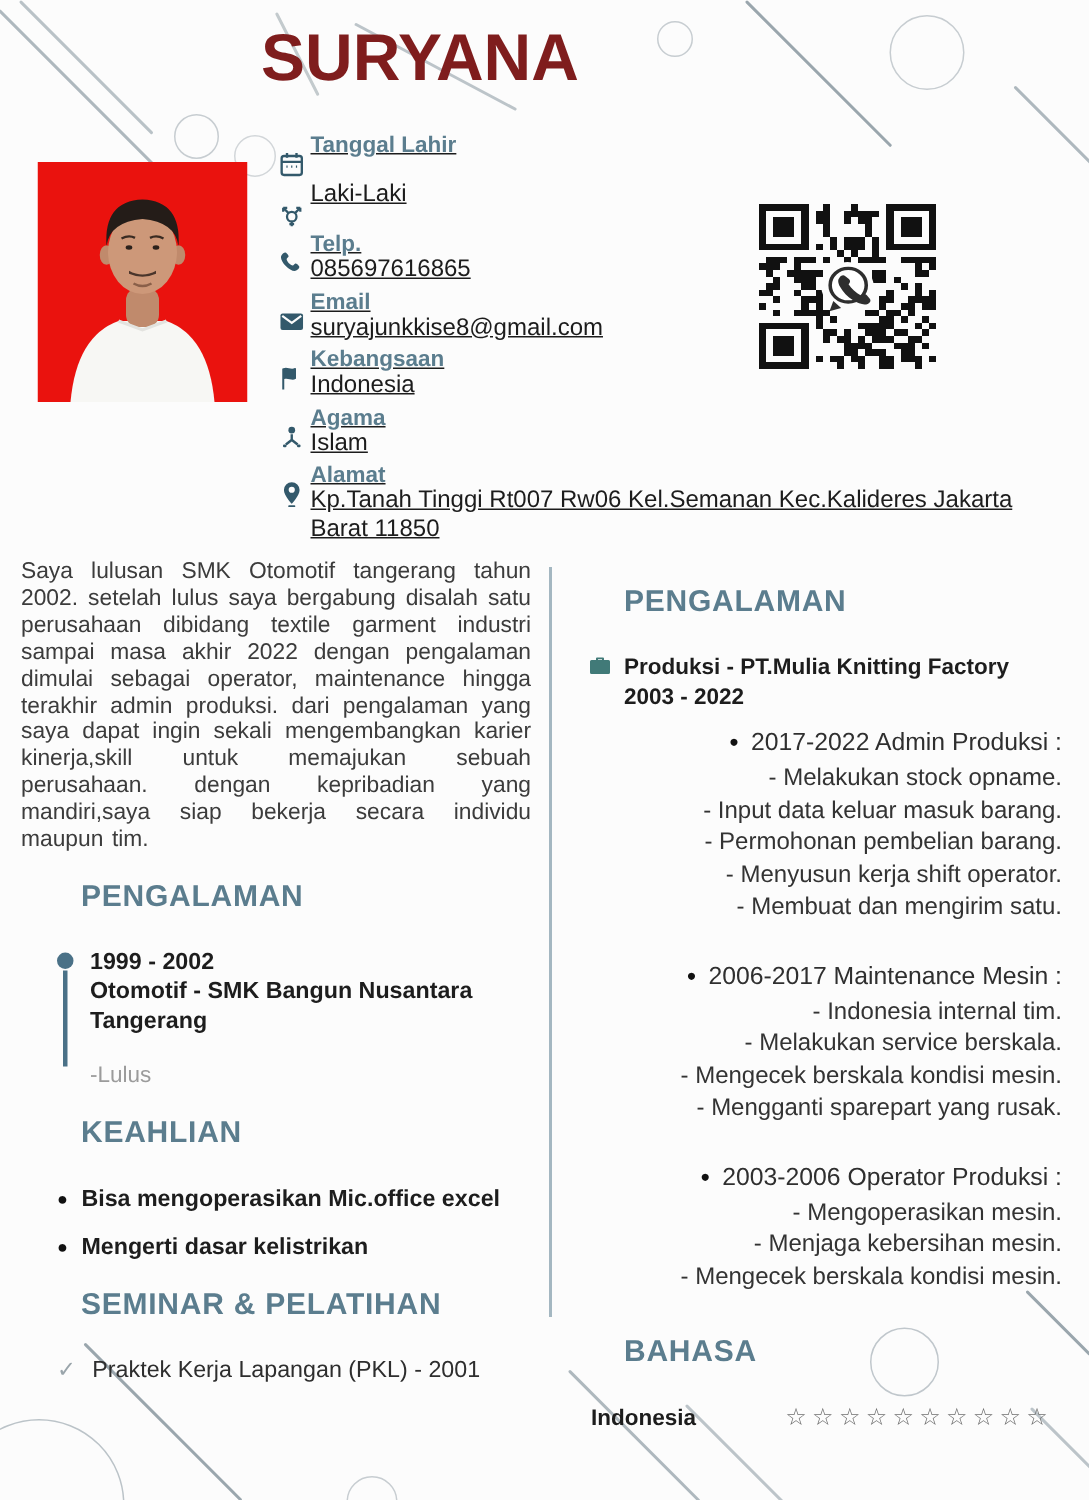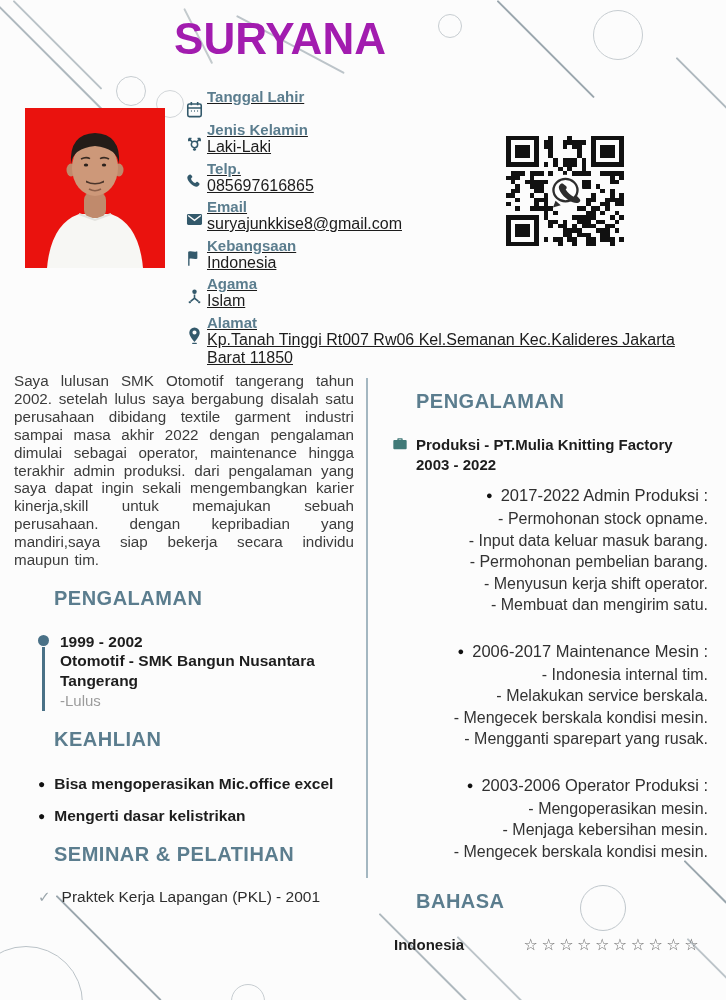--- a/index.html
+++ b/index.html
@@ -8,21 +8,21 @@
     background:#fcfcfc;overflow:hidden;
     font-family:"Liberation Sans","DejaVu Sans",sans-serif;
     color:#1c1c1c;
   }
   
   .deco-line{position:absolute;background:#aeb8be;transform-origin:0 0;border-radius:2px;}
   .deco-circle{position:absolute;border:1.4px solid #c7cdd1;border-radius:50%;background:transparent;}
   
   .name{
     position:absolute;left:0;top:14px;width:560px;text-align:center;
-    font-size:44px;font-weight:700;color:#a21caf;letter-spacing:0;margin:0;
+    font-size:44px;font-weight:700;color:#7f1d1d;letter-spacing:0;margin:0;
   }
   
   .photo{position:absolute;left:25px;top:108px;width:140px;height:160px;}
   .photo svg{display:block;width:100%;height:100%;}
   
   .contact{position:absolute;left:185px;top:88px;width:516px;text-decoration:underline;}
   .c-row{display:flex;align-items:flex-start;margin-bottom:2px;}
   .c-icon{flex:0 0 22px;width:22px;margin-top:12px;color:#33596b;}
   .c-icon svg{width:19px;height:19px;display:block;}
   .c-text{flex:1;}
@@ -45,21 +45,21 @@
   }
   .col-right .sec{margin-left:26px;}
   .wave{height:6px;margin:0 0 12px 0;overflow:hidden;}
   
   .edu{display:flex;margin:6px 0 6px 24px;}
   .tl{width:22px;position:relative;flex:0 0 22px;}
   .tl-dot{position:absolute;left:0;top:3px;width:11px;height:11px;border-radius:50%;background:#4a7187;}
   .tl-line{position:absolute;left:4px;top:15px;width:3px;height:64px;background:#4a7187;}
   .edu-text{width:280px;}
   .edu-b{font-weight:700;font-size:15.5px;color:#1d1d1d;line-height:19.5px;}
-  .edu-muted{color:#9b9b9b;font-size:15px;line-height:19px;margin-top:1px;}
+  .edu-muted{color:#9b9b9b;font-size:15px;line-height:19px;margin-top:17px;}
   
   .skills{margin-top:14px;}
   .skill-item{font-weight:700;font-size:15.5px;color:#1d1d1d;margin:0 0 14px 24px;}
   .skill-item::before{content:"●";font-size:12px;margin-right:9px;vertical-align:1px;color:#111;}
   
   .sem-item{margin:8px 0 0 24px;font-size:15.5px;color:#2e2e2e;}
   .check{color:#9aa5ab;margin-right:11px;font-size:15px;}
   
   .company{display:flex;margin:8px 0 4px 2px;}
   .company .bicon{flex:0 0 24px;width:24px;margin-top:1px;color:#417a78;}
@@ -138,21 +138,20 @@
     <div class="c-row">
       <span class="c-icon">
         <svg viewBox="0 0 24 24" fill="none" stroke="currentColor" stroke-width="1.9">
             <circle cx="12" cy="14.5" r="4"></circle>
             <path d="M9.3 11.5 4.8 7M4.8 7h3.4M4.8 7v3.4"></path>
             <path d="M14.7 11.5 19.2 7M19.2 7h-3.4M19.2 7v3.4"></path>
             <path d="M12 18.5v4M10 20.8h4"></path>
           </svg>
       </span>
       <div class="c-text">
-        <div class="c-label">Jenis Kelamin</div>
         <div class="c-value">Laki-Laki</div>
       </div>
     </div>
 
     <div class="c-row">
       <span class="c-icon">
         <svg viewBox="0 0 24 24" fill="currentColor">
             <path d="M6.6 3c.7 0 3.1 2.5 2.7 3.4-.3.8-1.6 1.3-1.6 2.2 0 1.7 3.4 5.3 5.1 5.3.9 0 1.4-1.3 2.2-1.6.9-.4 3.4 2 3.4 2.7 0 1.6-2.3 3.5-3.9 3.5C10 18.5 2.9 11.3 2.9 6.9 2.9 5.3 5 3 6.6 3z"></path>
           </svg>
       </span>
@@ -475,21 +474,21 @@
       <div class="company-text">
         <div>Produksi - PT.Mulia Knitting Factory</div>
         <div>2003 - 2022</div>
       </div>
     </div>
 
     <div class="job">
       <div class="job-title">2017-2022 Admin Produksi :</div>
       <div>
 
-      <div class="duty">- Permohonan stock opname.</div>
+      <div class="duty">- Melakukan stock opname.</div>
           <div class="duty">- Input data keluar masuk barang.</div>
           <div class="duty">- Permohonan pembelian barang.</div>
           <div class="duty">- Menyusun kerja shift operator.</div>
           <div class="duty">- Membuat dan mengirim satu.</div>
         </div>
     </div>
 
     <div class="job">
       <div class="job-title">2006-2017 Maintenance Mesin :</div>
       <div>

